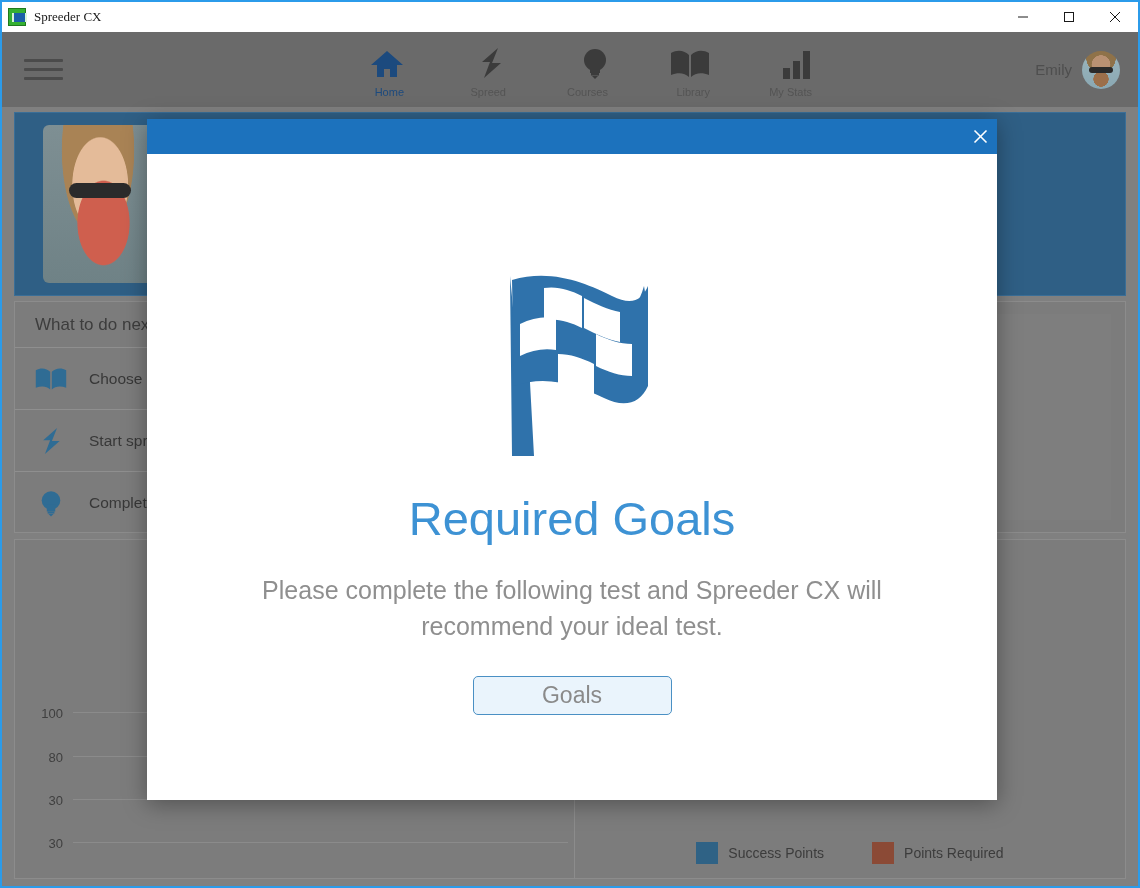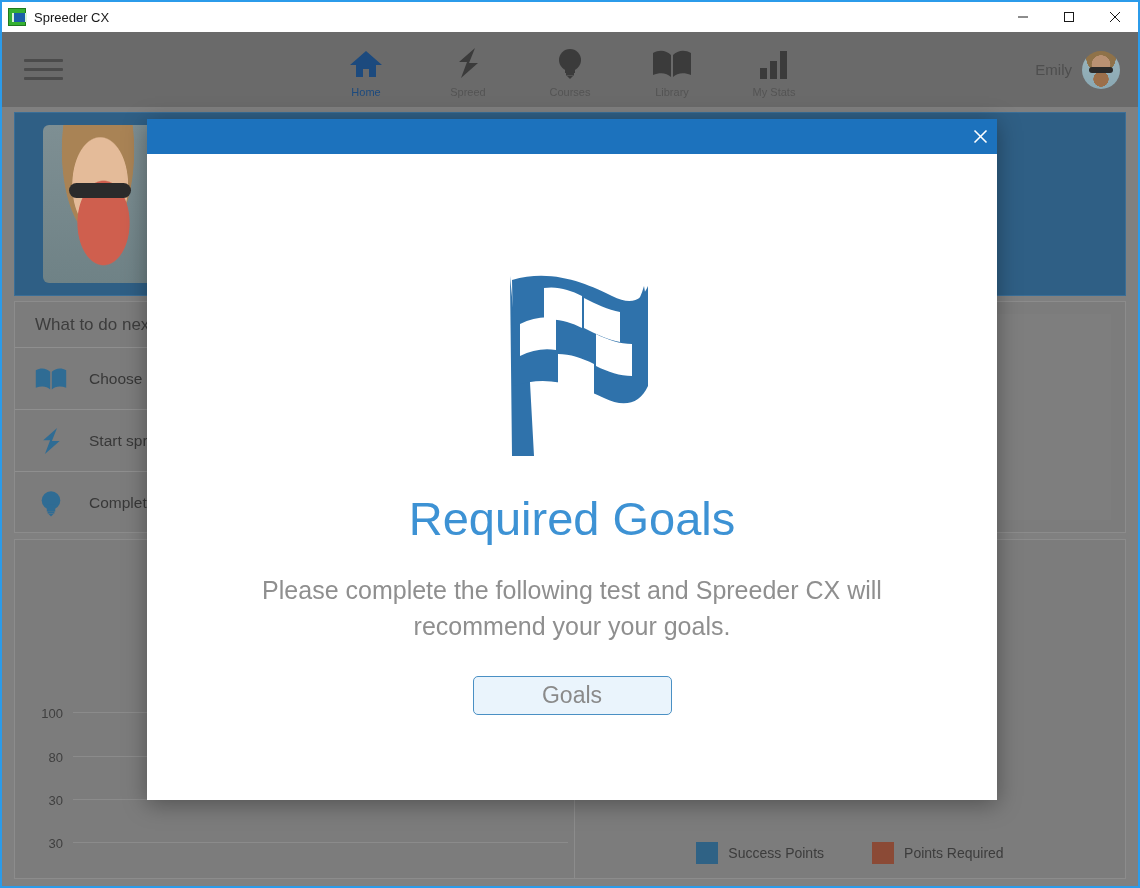--- a/index.html
+++ b/index.html
@@ -35,21 +35,21 @@
   }
   #app-icon::before {
     content: ""; position: absolute; left: 3px; top: 4px;
     width: 11px; height: 9px;
     background: #1b5fa8;
     border-left: 2px solid #d9f5d9;
     border-right: 2px solid #d9f5d9;
   }
   #app-title {
     margin-left: 8px; font-size: 13px; color: #1a1a1a;
-    font-family: Liberation Sans, sans-serif;
+    font-family: Liberation Serif, serif;
   }
   .win-btns { margin-left: auto; display: flex; height: 30px; }
   .win-btn {
     width: 46px; height: 30px;
     display: flex; align-items: center; justify-content: center;
     color: #1a1a1a;
   }
   .win-btn svg { display: block; }
 
   
@@ -65,21 +65,21 @@
   }
   #hamburger-button i {
     display: block; height: 3px; width: 39px; background: #4b4b4b; border-radius: 1px;
   }
   #main-nav {
     position: absolute; left: 50%; transform: translateX(-50%);
     display: flex; gap: 26px; align-items: flex-end;
   }
   .nav-item {
     width: 76px;
-    display: flex; flex-direction: column; align-items: center;
+    display: flex; flex-direction: column; align-items: flex-end;
     padding-top: 4px;
   }
   .nav-icon { height: 34px; display: flex; align-items: flex-end; justify-content: center; }
   .nav-label {
     margin-top: 7px; font-size: 11px; color: #545454;
     font-family: "Liberation Sans", sans-serif;
   }
   .nav-item.active .nav-label { color: #1c4a7e; }
 
   #user-area {
@@ -468,20 +468,20 @@
               <path d="M52 14 C66 12 78 16 90 22 L90 54 C78 48 66 44 52 46 Z"></path>
               <path d="M28 50 C40 44 52 42 64 44 L64 76 C52 74 40 76 28 82 Z"></path>
               <path d="M66 80 C78 80 90 84 102 90 L102 122 C90 116 78 112 66 112 Z"></path>
               <path d="M92 24 C104 30 116 36 128 38 L128 68 C116 66 104 60 92 54 Z"></path>
               <path d="M104 92 C116 98 128 102 140 102 L140 70 C128 70 116 66 104 60 Z"></path>
             </g>
           </svg>
         </div>
 
         <h1 id="modal-title">Required Goals</h1>
-        <div id="modal-description">Please complete the following test and Spreeder CX will recommend your your goals.</div>
+        <div id="modal-description">Please complete the following test and Spreeder CX will recommend your ideal test.</div>
         <button id="modal-start-button">Goals</button>
 
       </div>
     </div>
   </div>
 
 </div>
 
 </body></html>

